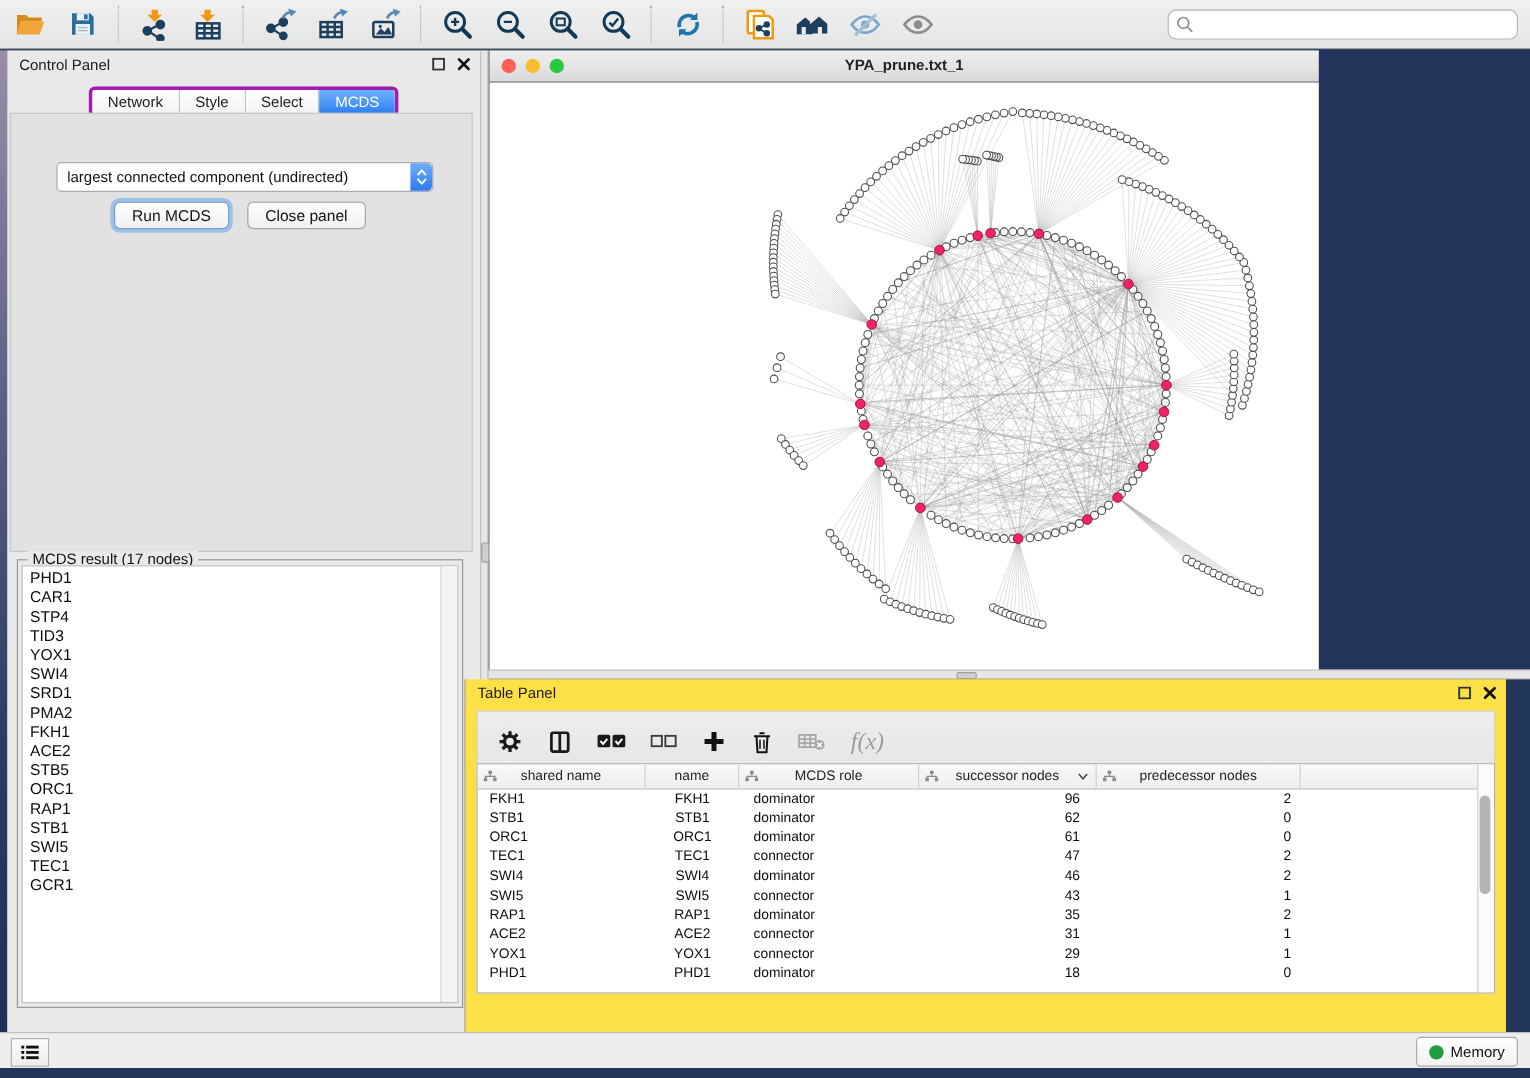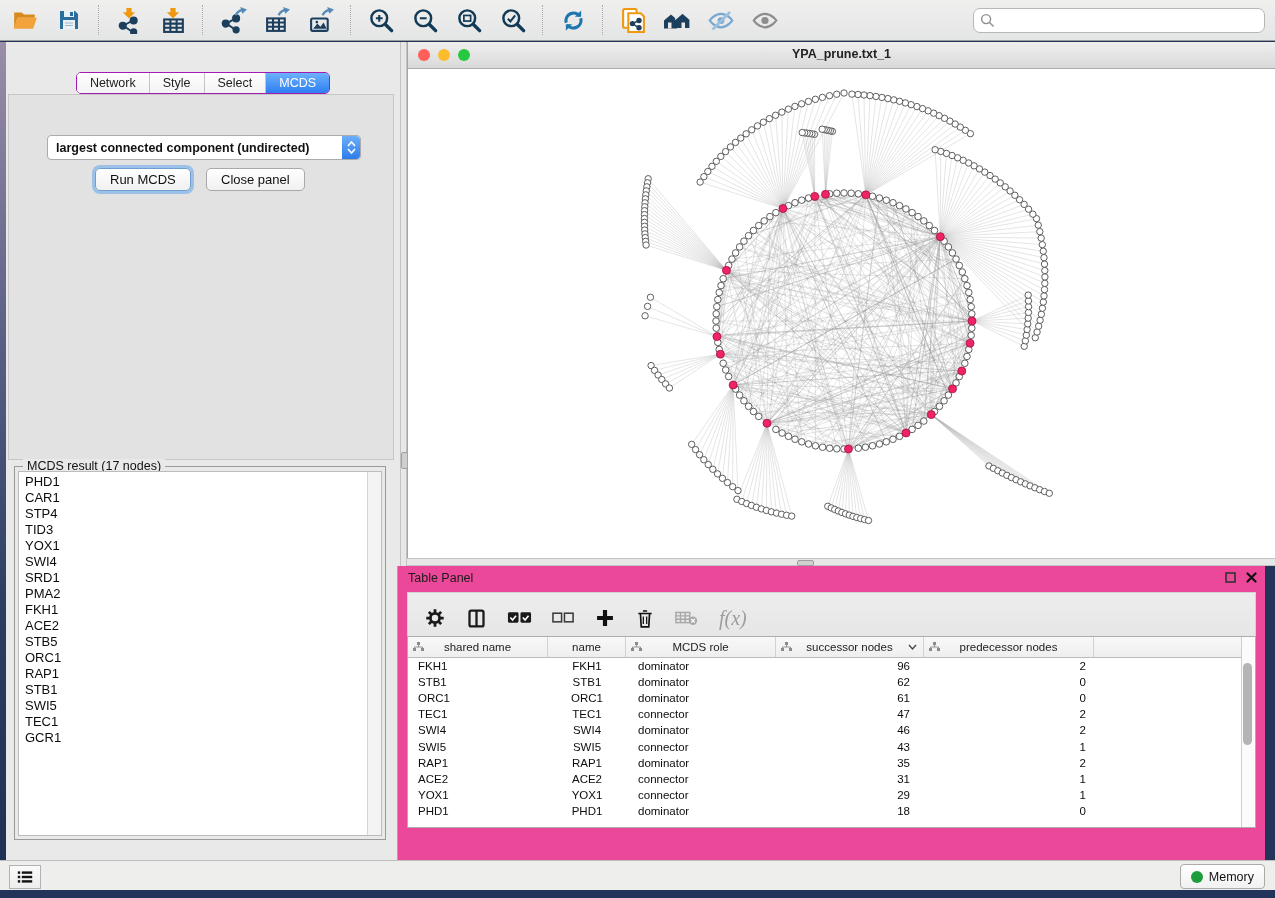--- a/index.html
+++ b/index.html
@@ -15,33 +15,33 @@
     border-radius:7px;background:#fff;padding-left:26px;font-size:13px;outline:none;}
   .searchbox svg{position:absolute;left:7px;top:5px;}
   
   #left-strip{position:absolute;left:0;top:42px;width:6px;height:848px;
     background:linear-gradient(#9a8da8,#5d6287,#2b3d63,#1d2f55);}
   
   #control-panel{position:absolute;left:6px;top:42px;width:394px;height:818px;background:#e9e9e9;}
   .panel-head{position:relative;height:24px;}
   .panel-title{position:absolute;left:10px;top:5px;font-size:12.5px;color:#1b1b1b;}
   .wbtns{position:absolute;right:8px;top:6px;display:flex;gap:10px;align-items:center;}
-  .seg-group{display:inline-flex;border:1px solid #a21caf;border-radius:5px;overflow:hidden;
+  .seg-group{display:inline-flex;border:3px solid #a21caf;border-radius:5px;overflow:hidden;
     background:#fff;box-shadow:0 1px 0 rgba(255,255,255,.7);}
   .seg{padding:3px 13px;font-size:12.5px;color:#222;background:linear-gradient(#ffffff,#f3f3f3);
     border-right:1px solid #c4c4c4;white-space:nowrap;cursor:default;}
   .seg:last-child{border-right:none;}
   .seg.active{background:linear-gradient(#6db1fc,#2e7ef2);color:#fff;}
   #ctrl-tabs-wrap{position:absolute;left:0;top:30px;width:394px;text-align:center;}
   #ctrl-inner{position:absolute;left:2px;top:52px;width:384px;height:364px;
     background:#e2e2e2;border:1px solid #c6c6c6;}
   #opt-label{position:absolute;left:0;top:18px;width:100%;text-align:center;font-size:13px;color:#111;}
   #criterion{position:absolute;left:38px;top:40px;width:312px;height:23px;background:#fff;
     border:1px solid #ababab;border-radius:4px;font-size:12.5px;display:flex;align-items:center;}
-  #criterion .val{padding-left:8px;color:#111;white-space:nowrap;font-weight:bold;}
+  #criterion .val{padding-left:8px;color:#111;white-space:nowrap;}
   #criterion .stepper{margin-left:auto;width:18px;height:23px;border-radius:0 4px 4px 0;
     background:linear-gradient(#6caef9,#2d7ced);display:flex;flex-direction:column;
     align-items:center;justify-content:center;gap:1px;}
   .btn{background:linear-gradient(#ffffff,#f0f0f0);border:1px solid #a9a9a9;border-radius:5px;
     font-size:13px;padding:3px 14px;color:#111;}
   #run-btn{position:absolute;left:86px;top:73px;box-shadow:0 0 0 3px #9cc1e8;border-color:#6f9fd0;}
   #close-btn{position:absolute;left:197px;top:73px;}
   #result-group{position:absolute;left:8px;top:424px;width:370px;height:372px;
     border:1px solid #9a9a9a;}
   #result-title{position:absolute;left:8px;top:-8px;background:#e9e9e9;padding:0 4px;
@@ -54,30 +54,30 @@
   
   #v-split{position:absolute;left:400px;top:42px;width:7px;height:818px;background:#e7e7e7;
     border-left:1px solid #c2c2c2;border-right:1px solid #c2c2c2;box-sizing:border-box;}
   #v-grip{position:absolute;left:0px;top:410px;width:5px;height:15px;background:#cfcfcf;
     border:1px solid #9f9f9f;border-radius:2px;}
   #h-split{position:absolute;left:407px;top:558px;width:868px;height:8px;background:#e7e7e7;
     border-top:1px solid #c2c2c2;border-bottom:1px solid #c2c2c2;box-sizing:border-box;}
   #h-grip{position:absolute;left:390px;top:1px;width:15px;height:4px;background:#cfcfcf;
     border:1px solid #9f9f9f;border-radius:2px;}
   
-  #network-win{position:absolute;left:407px;top:42px;width:868px;height:516px;border-left:1px solid #a5a5a5;box-sizing:border-box;}
+  #network-win{position:absolute;left:407px;top:42px;width:692px;height:516px;border-left:1px solid #a5a5a5;box-sizing:border-box;}
   #net-titlebar{position:relative;height:26px;background:linear-gradient(#efefef,#d9d9d9);
     border-bottom:1px solid #ababab;}
   .lights{position:absolute;left:10px;top:7px;display:flex;gap:8px;}
   .light{width:12px;height:12px;border-radius:50%;}
   #net-title{position:absolute;left:0;top:5px;width:100%;text-align:center;font-size:12.5px;
     font-weight:bold;color:#222;}
   #net-canvas{position:relative;width:100%;height:490px;background:#fff;}
   
-  #table-panel{position:absolute;left:397px;top:566px;width:868px;height:294px;background:#ec4899;
+  #table-panel{position:absolute;left:387px;top:566px;width:868px;height:294px;background:#fde047;
     border-left:1px solid #a5a5a5;box-sizing:border-box;}
   #tp-toolbar{position:absolute;left:9px;top:26px;right:9px;height:52px;
     background:linear-gradient(#ededed,#e5e5e5);border:1px solid #d2d2d2;
     display:flex;align-items:center;gap:20px;padding-left:16px;box-sizing:border-box;}
   .fx{font-family:"Liberation Serif",serif;font-style:italic;font-size:20px;color:#9c9c9c;}
   #tbl{position:absolute;left:9px;top:70px;right:9px;height:192px;background:#fff;
     border:1px solid #adadad;box-sizing:border-box;overflow:hidden;}
   #tbl-head{display:flex;height:20px;background:linear-gradient(#f8f8f8,#eeeeee);
     border-bottom:1px solid #bdbdbd;}
   .th{position:relative;display:flex;align-items:center;justify-content:center;gap:4px;
@@ -256,20 +256,31 @@
         <circle cx="6.5" cy="6.5" r="4.8" fill="none" stroke="#8e8e8e" stroke-width="1.5"></circle>
         <path d="M10.2 10.2L14.5 14.5" stroke="#8e8e8e" stroke-width="1.5"></path>
       </svg>
     <input value="" style="">
   </div>
 </div>
 
 <div id="left-strip"></div>
 
 <div id="control-panel">
+  <div class="panel-head">
+    <span class="panel-title">Control Panel</span>
+    <span class="wbtns">
+      <svg width="11" height="11" viewBox="0 0 11 11">
+          <rect x="1" y="1" width="9" height="9" fill="none" stroke="#333" stroke-width="1.6"></rect>
+        </svg>
+      <svg width="11" height="11" viewBox="0 0 11 11">
+          <path d="M1.5 1.5l8 8M9.5 1.5l-8 8" stroke="#111" stroke-width="2.2" stroke-linecap="round"></path>
+        </svg>
+    </span>
+  </div>
   <div id="ctrl-tabs-wrap"><span id="ctrl-tabs" class="seg-group">
         <span class="seg">Network</span>
         <span class="seg">Style</span>
         <span class="seg">Select</span>
         <span class="seg active">MCDS</span>
       </span></div>
   <div id="ctrl-inner">
     <div id="criterion">
       <span class="val">largest connected component (undirected)</span>
       <span class="stepper">

